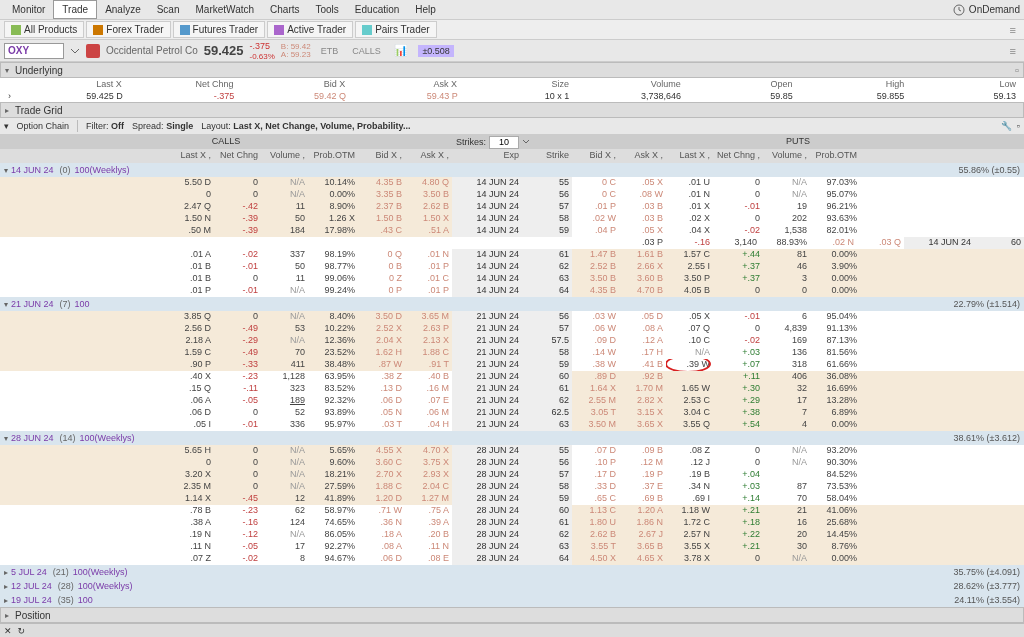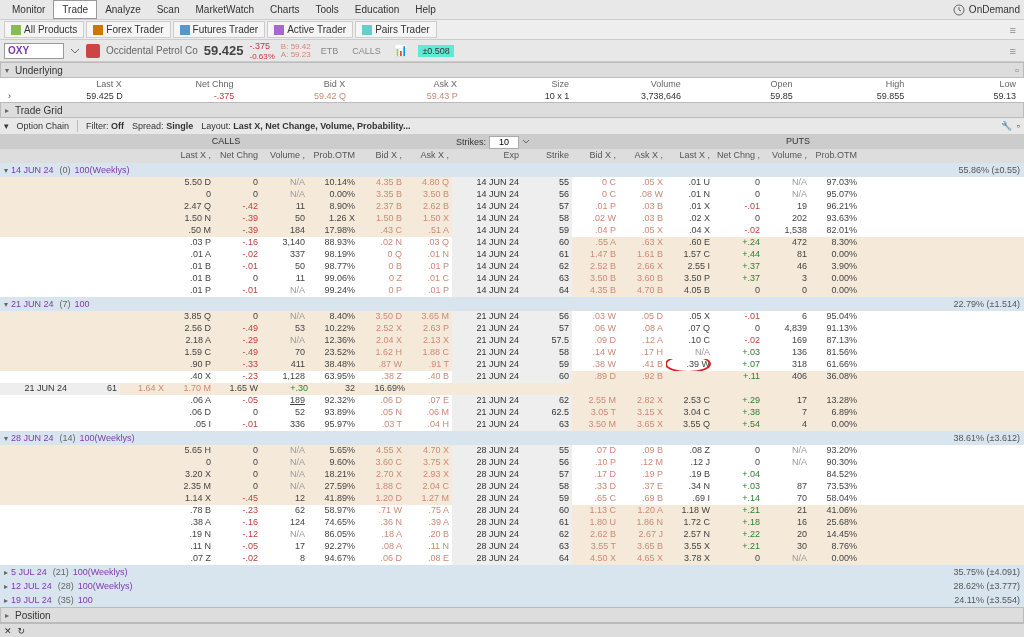--- a/index.html
+++ b/index.html
@@ -12,21 +12,21 @@
 .sub-tab { padding: 2px 6px; border: 1px solid #ccc; background: #f5f5f5; display: flex; align-items: center; gap: 3px; cursor: pointer; }
 .sub-tab .icon { width: 10px; height: 10px; }
 .quote-bar { display: flex; align-items: center; background: #e8e8e8; border-bottom: 1px solid #ccc; height: 22px; padding: 0 4px; gap: 6px; }
 .symbol-input { border: 1px solid #999; width: 60px; height: 16px; padding: 1px 3px; font-size: 10px; color: #7a3aa8; font-weight: bold; }
 .lock-ico { width: 14px; height: 14px; background: #c44; border-radius: 2px; }
 .company-name { color: #666; }
 .price-main { font-weight: bold; font-size: 13px; color: #444; }
 .price-chg { color: #c33; font-size: 9px; }
 .price-range { font-size: 8px; color: #c87; line-height: 1; }
 .quote-tag { padding: 1px 4px; font-size: 9px; color: #888; }
-.pm-bar { background: #5eead4; padding: 1px 4px; font-size: 9px; }
+.pm-bar { background: #c4b5fd; padding: 1px 4px; font-size: 9px; }
 .section-bar { display: flex; align-items: center; background: #ddd; border: 1px solid #bbb; height: 16px; padding: 0 4px; gap: 6px; cursor: pointer; }
 .section-bar .chev { font-size: 8px; color: #666; }
 .underlying-row { display: flex; background: #fff; font-size: 9px; }
 .underlying-row .cell { flex: 1; text-align: right; padding: 1px 8px; }
 .underlying-row.header .cell { color: #666; }
 .filter-bar { display: flex; align-items: center; background: #e8e8e8; border-bottom: 1px solid #ccc; height: 17px; padding: 0 4px; gap: 8px; font-size: 9px; }
 .filter-bar b { font-weight: bold; }
 .calls-puts-header { display: flex; background: #ccc; height: 14px; font-size: 9px; }
 .calls-side { flex: 1; text-align: center; padding: 1px 0; }
 .center-block { width: 120px; display: flex; align-items: center; gap: 3px; padding: 0 4px; }
@@ -327,28 +327,20 @@
         <div class="cell red-val" style="width: 47px;">-.16</div>
         <div class="cell neutral" style="width: 47px;">3,140</div>
         <div class="cell neutral" style="width: 50px;">88.93%</div>
         <div class="cell neutral" style="width: 47px; color: rgb(204, 136, 119);">.02 N</div>
         <div class="cell neutral" style="width: 47px; color: rgb(204, 136, 119);">.03 Q</div>
       </div>
       <div class="center-zone" style="background: rgb(238, 238, 238);">
         <div class="cell" style="width: 70px;">14 JUN 24</div>
         <div class="cell" style="width: 50px;">60</div>
       </div>
-      <div class="put-zone itm-p">
-        <div class="cell neutral" style="width: 47px; color: rgb(204, 136, 119);">.55 A</div>
-        <div class="cell neutral" style="width: 47px; color: rgb(204, 136, 119);">.63 X</div>
-        <div class="cell neutral" style="width: 47px;">.60 E</div>
-        <div class="cell green-val" style="width: 50px;">+.24</div>
-        <div class="cell neutral" style="width: 47px;">472</div>
-        <div class="cell neutral" style="width: 50px;">8.30%</div>
-      </div>
     </div>
     <div class="data-row">
       <div class="call-zone" style="justify-content: flex-end;">
         <div class="cell neutral" style="width: 47px;">.01 A</div>
         <div class="cell red-val" style="width: 47px;">-.02</div>
         <div class="cell neutral" style="width: 47px;">337</div>
         <div class="cell neutral" style="width: 50px;">98.19%</div>
         <div class="cell neutral" style="width: 47px; color: rgb(204, 136, 119);">0 Q</div>
         <div class="cell neutral" style="width: 47px; color: rgb(204, 136, 119);">.01 N</div>
       </div>
@@ -565,20 +557,28 @@
       <div class="put-zone itm-p">
         <div class="cell neutral" style="width: 47px; color: rgb(204, 136, 119);">.89 D</div>
         <div class="cell neutral" style="width: 47px; color: rgb(204, 136, 119);">.92 B</div>
         <div class="cell neutral" style="width: 47px;"></div>
         <div class="cell green-val" style="width: 50px;">+.11</div>
         <div class="cell neutral" style="width: 47px;">406</div>
         <div class="cell neutral" style="width: 50px;">36.08%</div>
       </div>
     </div>
     <div class="data-row">
+      <div class="call-zone" style="justify-content: flex-end;">
+        <div class="cell neutral" style="width: 47px;">.15 Q</div>
+        <div class="cell red-val" style="width: 47px;">-.11</div>
+        <div class="cell neutral" style="width: 47px;">323</div>
+        <div class="cell neutral" style="width: 50px;">83.52%</div>
+        <div class="cell neutral" style="width: 47px; color: rgb(204, 136, 119);">.13 D</div>
+        <div class="cell neutral" style="width: 47px; color: rgb(204, 136, 119);">.16 M</div>
+      </div>
       <div class="center-zone" style="background: rgb(238, 238, 238);">
         <div class="cell" style="width: 70px;">21 JUN 24</div>
         <div class="cell" style="width: 50px;">61</div>
       </div>
       <div class="put-zone itm-p">
         <div class="cell neutral" style="width: 47px; color: rgb(204, 136, 119);">1.64 X</div>
         <div class="cell neutral" style="width: 47px; color: rgb(204, 136, 119);">1.70 M</div>
         <div class="cell neutral" style="width: 47px;">1.65 W</div>
         <div class="cell green-val" style="width: 50px;">+.30</div>
         <div class="cell neutral" style="width: 47px;">32</div>

